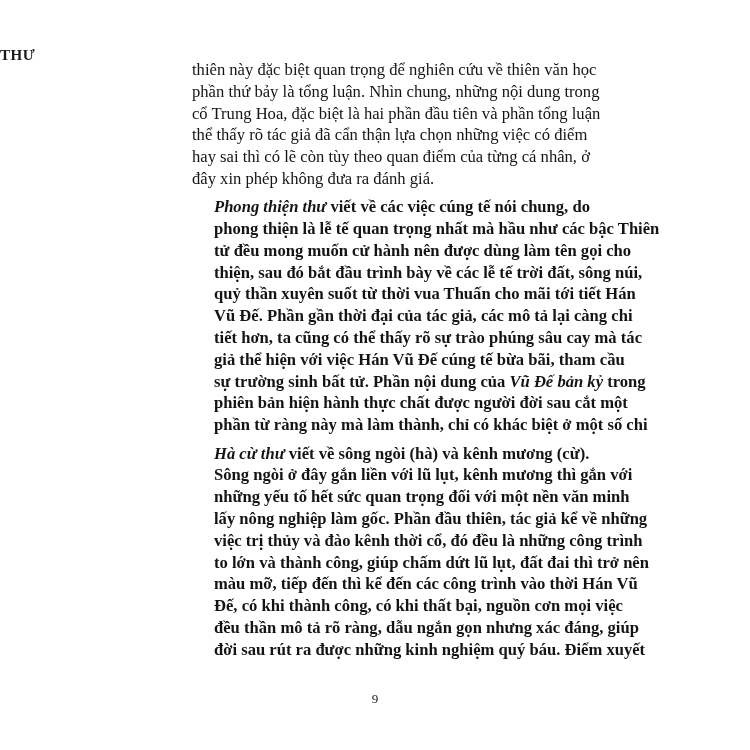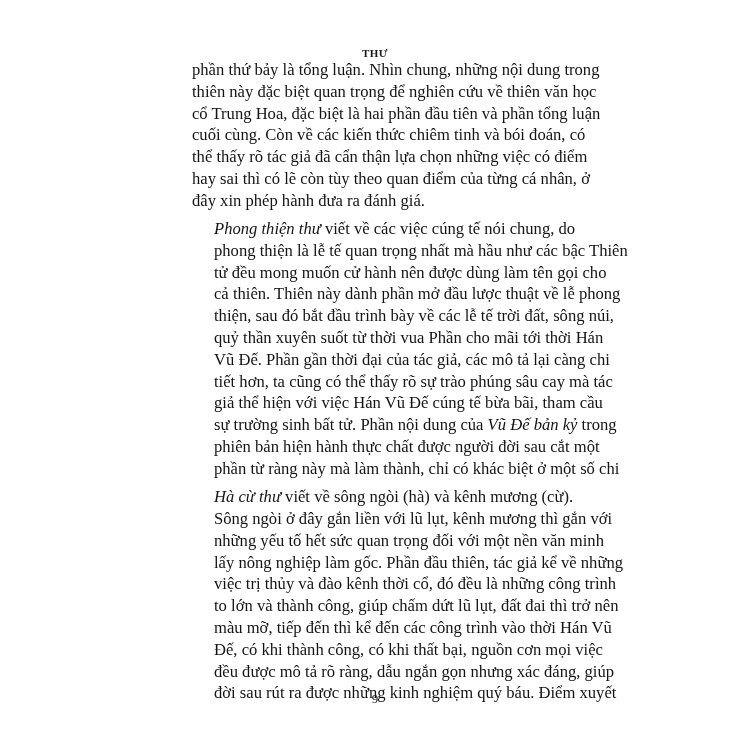--- a/index.html
+++ b/index.html
@@ -1,75 +1,73 @@
 <!DOCTYPE html>
 <html><head>
 <meta charset="utf-8">
 <style>
   html, body { margin: 0; padding: 0; background: #ffffff; }
   body { width: 750px; height: 750px; position: relative; overflow: hidden; }
   .page {
     position: absolute; left: 0; top: 0; width: 750px; height: 750px; background: #ffffff;
   }
   .running-head {
-    position: absolute; left: 0; width: 750px; top: 47px; text-align: center;
-    font-family: "Liberation Serif", serif; font-weight: bold; font-size: 11px;
+    position: absolute; left: 0; width: 750px; top: 47px; text-align: left;
+    font-family: "Liberation Serif", serif; font-weight: bold; font-size: 15px;
     color: #1a1a1a; letter-spacing: 0.5px;
   }
   .body-text {
     position: absolute; left: 192px; top: 59px; width: 366px;
     font-family: "Liberation Serif", serif; font-size: 16.6px; line-height: 21.8px;
     color: #141414; text-align: justify;
   }
   .para { margin: 0 0 6.5px 0; text-indent: 0; }
-  .para.indent { text-indent: 22px; }
+  .para.indent { text-indent: 22px; font-weight: bold; }
   .para span.line { display: block; text-align: justify; text-align-last: justify; white-space: nowrap; }
   .para span.line.last { text-align-last: left; }
   .it { font-style: italic; }
   .page-number {
     position: absolute; left: 0; width: 750px; top: 691px; text-align: center;
     font-family: "Liberation Serif", serif; font-size: 13px; color: #222;
   }
 </style>
 </head>
 <body>
 
 <div class="page">
   <div class="running-head">THƯ</div>
   <div class="body-text" id="body-text">
       <div class="para">
+        <span class="line">thiên này đặc biệt quan trọng để nghiên cứu về thiên văn học</span>
         <span class="line">phần thứ bảy là tổng luận. Nhìn chung, những nội dung trong</span>
-        <span class="line">thiên này đặc biệt quan trọng để nghiên cứu về thiên văn học</span>
         <span class="line">cổ Trung Hoa, đặc biệt là hai phần đầu tiên và phần tổng luận</span>
-        <span class="line">cuối cùng. Còn về các kiến thức chiêm tinh và bói đoán, có</span>
         <span class="line">thể thấy rõ tác giả đã cẩn thận lựa chọn những việc có điểm</span>
         <span class="line">hay sai thì có lẽ còn tùy theo quan điểm của từng cá nhân, ở</span>
-        <span class="line last">đây xin phép hành đưa ra đánh giá.</span>
+        <span class="line last">đây xin phép không đưa ra đánh giá.</span>
       </div>
       <div class="para indent">
         <span class="line" style="text-indent: 22px;"><span class="it">Phong thiện thư</span> viết về các việc cúng tế nói chung, do</span>
         <span class="line">phong thiện là lễ tế quan trọng nhất mà hầu như các bậc Thiên</span>
         <span class="line">tử đều mong muốn cử hành nên được dùng làm tên gọi cho</span>
-        <span class="line">cả thiên. Thiên này dành phần mở đầu lược thuật về lễ phong</span>
         <span class="line">thiện, sau đó bắt đầu trình bày về các lễ tế trời đất, sông núi,</span>
-        <span class="line">quỷ thần xuyên suốt từ thời vua Phần cho mãi tới thời Hán</span>
+        <span class="line">quỷ thần xuyên suốt từ thời vua Thuấn cho mãi tới tiết Hán</span>
         <span class="line">Vũ Đế. Phần gần thời đại của tác giả, các mô tả lại càng chi</span>
         <span class="line">tiết hơn, ta cũng có thể thấy rõ sự trào phúng sâu cay mà tác</span>
         <span class="line">giả thể hiện với việc Hán Vũ Đế cúng tế bừa bãi, tham cầu</span>
         <span class="line">sự trường sinh bất tử. Phần nội dung của <span class="it">Vũ Đế bản kỷ</span> trong</span>
         <span class="line">phiên bản hiện hành thực chất được người đời sau cắt một</span>
         <span class="line">phần từ ràng này mà làm thành, chỉ có khác biệt ở một số chi</span>
       </div>
       <div class="para indent">
         <span class="line" style="text-indent: 22px;"><span class="it">Hà cừ thư</span> viết về sông ngòi (hà) và kênh mương (cừ).</span>
         <span class="line">Sông ngòi ở đây gắn liền với lũ lụt, kênh mương thì gắn với</span>
         <span class="line">những yếu tố hết sức quan trọng đối với một nền văn minh</span>
         <span class="line">lấy nông nghiệp làm gốc. Phần đầu thiên, tác giả kể về những</span>
         <span class="line">việc trị thủy và đào kênh thời cổ, đó đều là những công trình</span>
         <span class="line">to lớn và thành công, giúp chấm dứt lũ lụt, đất đai thì trở nên</span>
         <span class="line">màu mỡ, tiếp đến thì kể đến các công trình vào thời Hán Vũ</span>
         <span class="line">Đế, có khi thành công, có khi thất bại, nguồn cơn mọi việc</span>
-        <span class="line">đều được mô tả rõ ràng, dẫu ngắn gọn nhưng xác đáng, giúp</span>
+        <span class="line">đều thần mô tả rõ ràng, dẫu ngắn gọn nhưng xác đáng, giúp</span>
         <span class="line">đời sau rút ra được những kinh nghiệm quý báu. Điểm xuyết</span>
       </div>
     </div>
   <div class="page-number">9</div>
 </div>
 
 </body></html>

